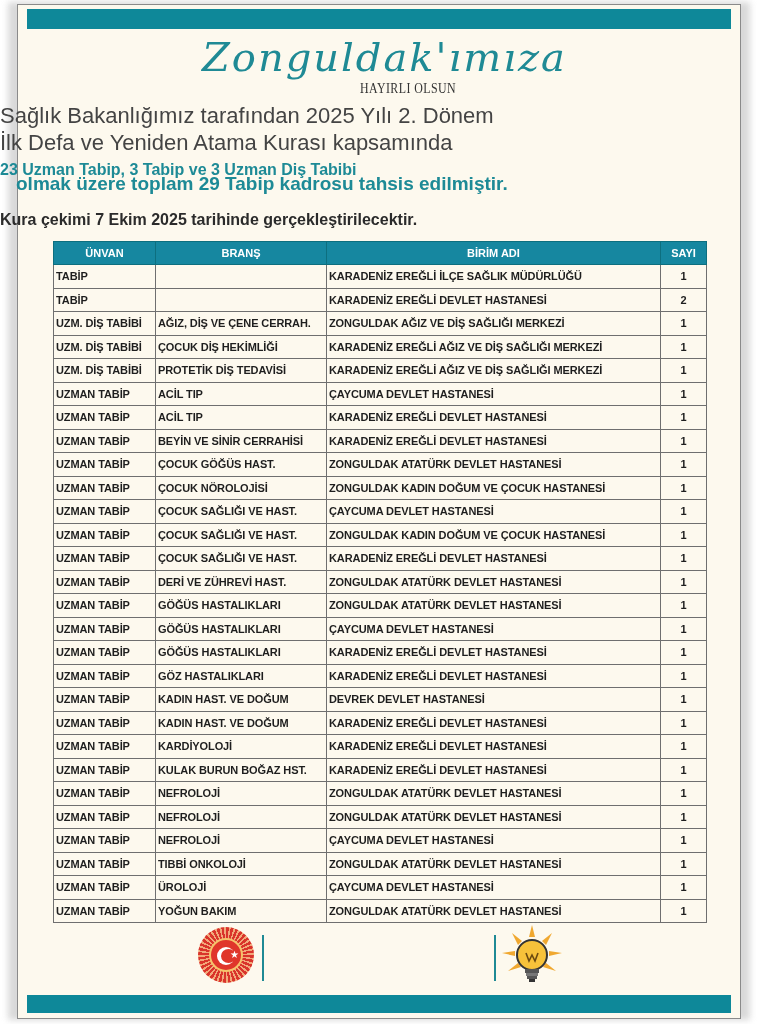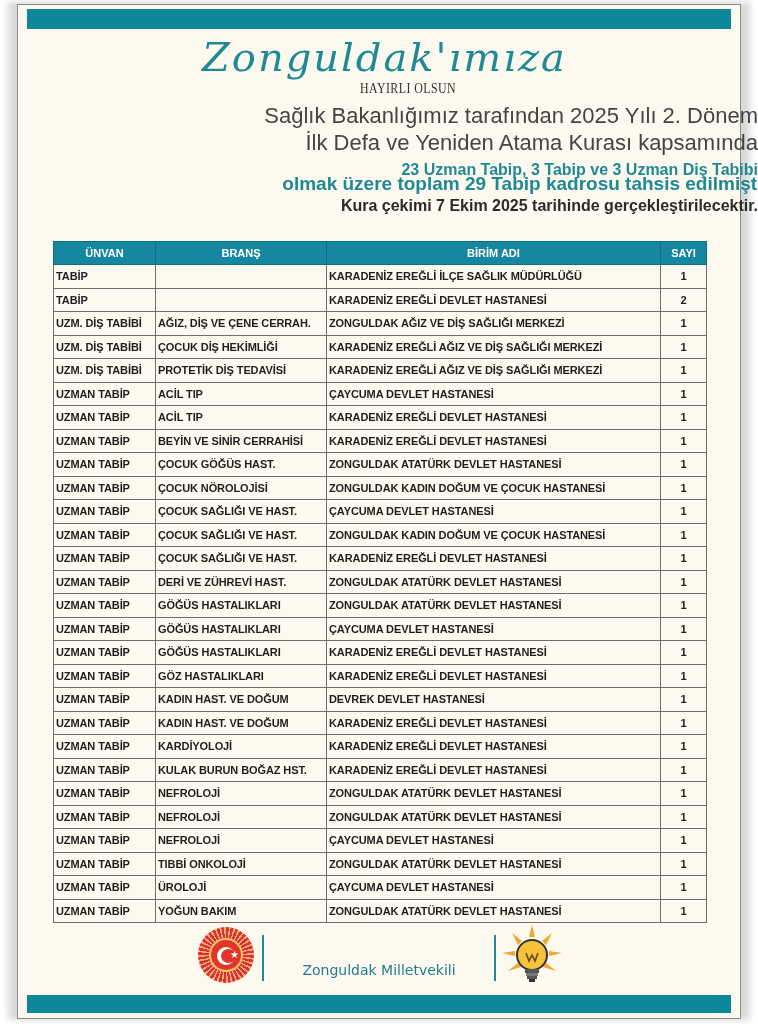--- a/index.html
+++ b/index.html
@@ -27,27 +27,27 @@
       position: absolute; left: 0; top: 32px; width: 758px; text-align: center;
       font-family: "DejaVu Serif", serif; font-style: italic;
       font-size: 40px; color: #1f8a95; letter-spacing: 2px; line-height: 50px; padding-left: 11px;
     }
     .subtitle-small {
       position: absolute; left: 288px; top: 81px; width: 240px; text-align: center;
       font-family: "Liberation Serif", serif; font-size: 14px; color: #333;
       letter-spacing: 0.5px; transform: scaleX(0.85);
     }
     .line {
-      position: absolute; left: 0; width: 758px; text-align: right; white-space: nowrap;
+      position: absolute; left: 0; width: 758px; text-align: left; white-space: nowrap;
     }
     .line-1 { top: 102px; font-size: 22px; color: #444; line-height: 28px; }
     .line-2 { top: 129px; font-size: 22px; color: #444; line-height: 28px; }
     .line-3 { top: 158px; font-size: 16px; color: #1d8a96; font-weight: bold; line-height: 24px; }
     .line-4 { top: 172px; font-size: 19px; color: #1d8a96; font-weight: bold; line-height: 24px; margin-left: 16px; }
-    .line-5 { top: 195px; font-size: 16px; color: #2b2b2b; font-weight: bold; line-height: 22px; }
+    .line-5 { top: 209px; font-size: 16px; color: #2b2b2b; font-weight: bold; line-height: 22px; }
 
     table.kadro {
       position: absolute; left: 53px; top: 241px; width: 653px;
       border-collapse: collapse; table-layout: fixed;
       font-family: "Liberation Sans", sans-serif; font-size: 11px; padding-left: 45px;
     }
     table.kadro col.c1 { width: 102px; }
     table.kadro col.c2 { width: 171px; }
     table.kadro col.c3 { width: 334px; }
     table.kadro col.c4 { width: 46px; }
@@ -305,21 +305,20 @@
 </table>
 
 <div class="footer">
   <div class="emblem">
     <div class="emblem-inner">
       <div class="emblem-crescent"></div>
       <div class="emblem-star">★</div>
     </div>
   </div>
   <div class="divider div-left"></div>
-  <div class="role">Zonguldak Milletvekili</div>
   <div class="divider div-right"></div>
   <svg class="bulb" viewBox="0 0 64 66">
     <g fill="#f0a830">
       <polygon points="32,0 35,12 29,12"></polygon>
       <polygon points="12,8 22,16 18,20"></polygon>
       <polygon points="52,8 42,16 46,20"></polygon>
       <polygon points="2,28 15,26 15,31"></polygon>
       <polygon points="62,28 49,26 49,31"></polygon>
       <polygon points="8,46 18,38 21,42"></polygon>
       <polygon points="56,46 46,38 43,42"></polygon>

